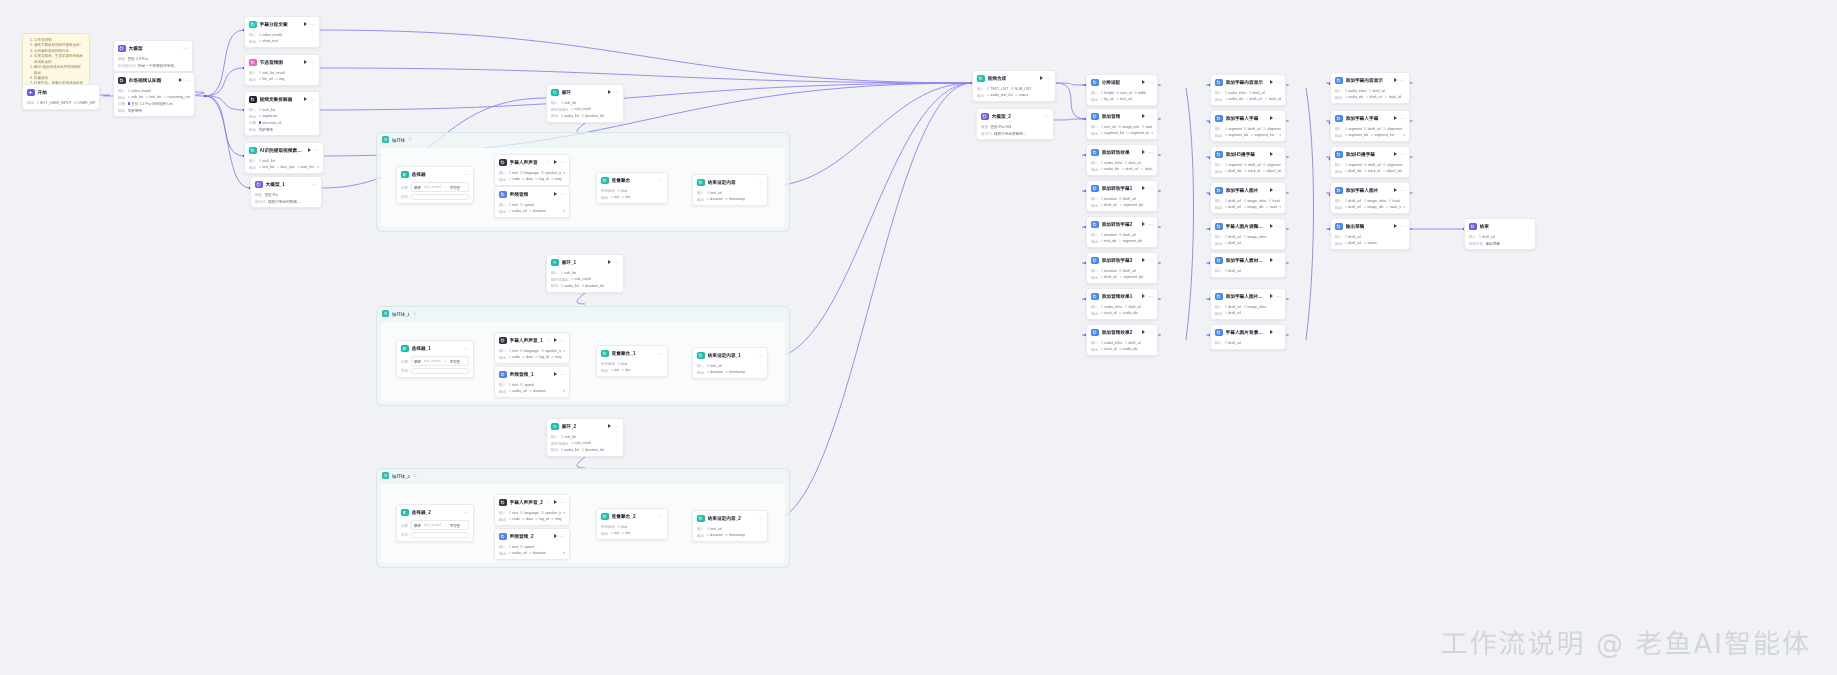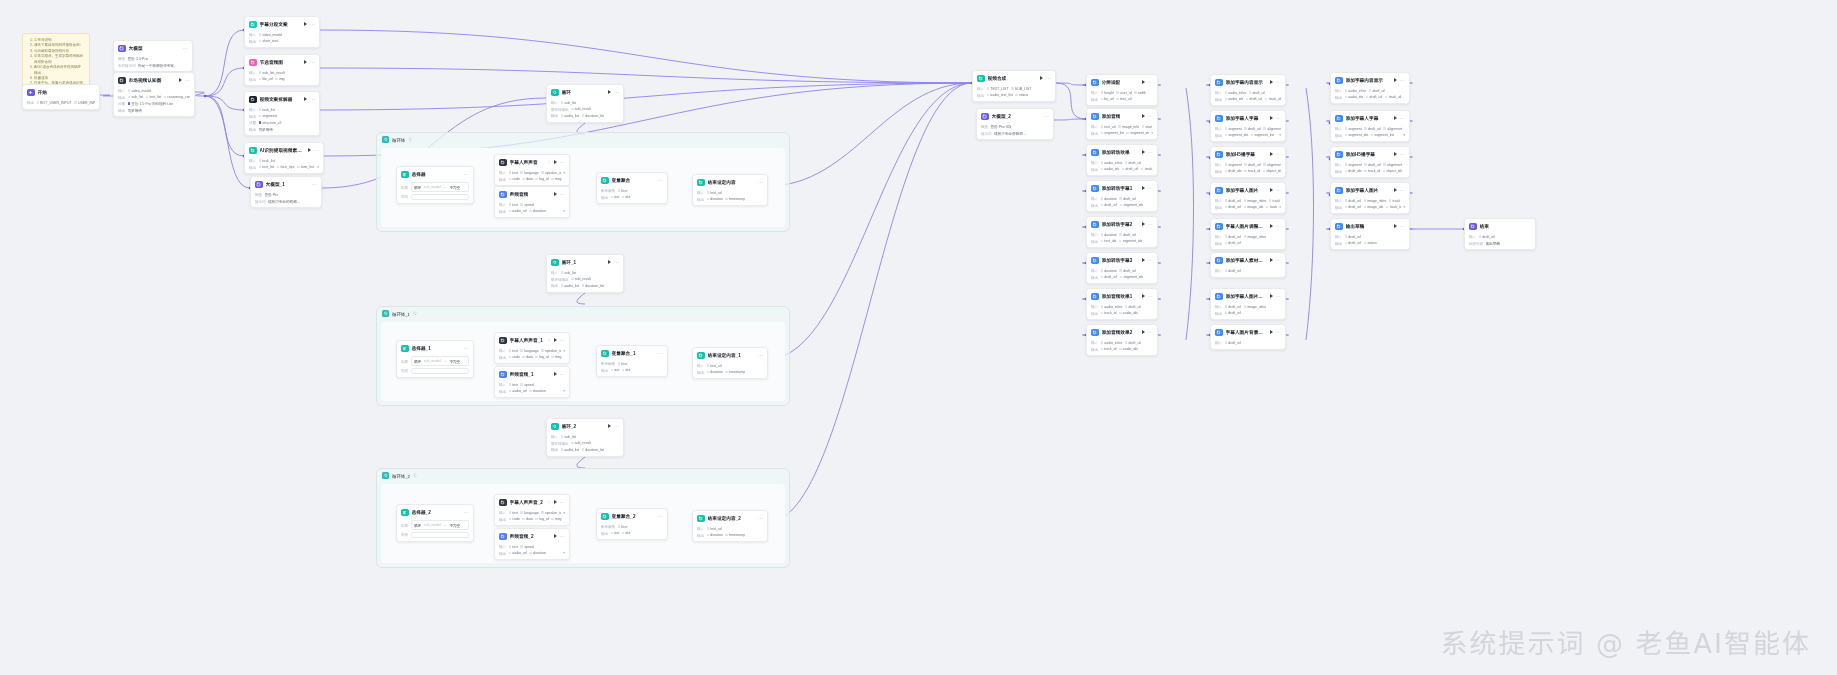--- a/index.html
+++ b/index.html
@@ -2326,14 +2326,14 @@
         <li>工作流说明</li>
         <li>请先下载目标视频并提取音频：</li>
         <li>分段截取原始视频片段</li>
         <li>中英文翻译，生成字幕时间轴后合成新音频</li>
         <li>AIGC语音合成后对齐时间轴并输出</li>
         <li>批量渲染</li>
         <li>任意平台，批量分发合成后的视频</li>
       </ol>
   </div>
 
-  <div class="watermark">系统提示词 @ 老鱼AI智能体</div>
+  <div class="watermark">工作流说明 @ 老鱼AI智能体</div>
 </div>
 
 </body></html>

